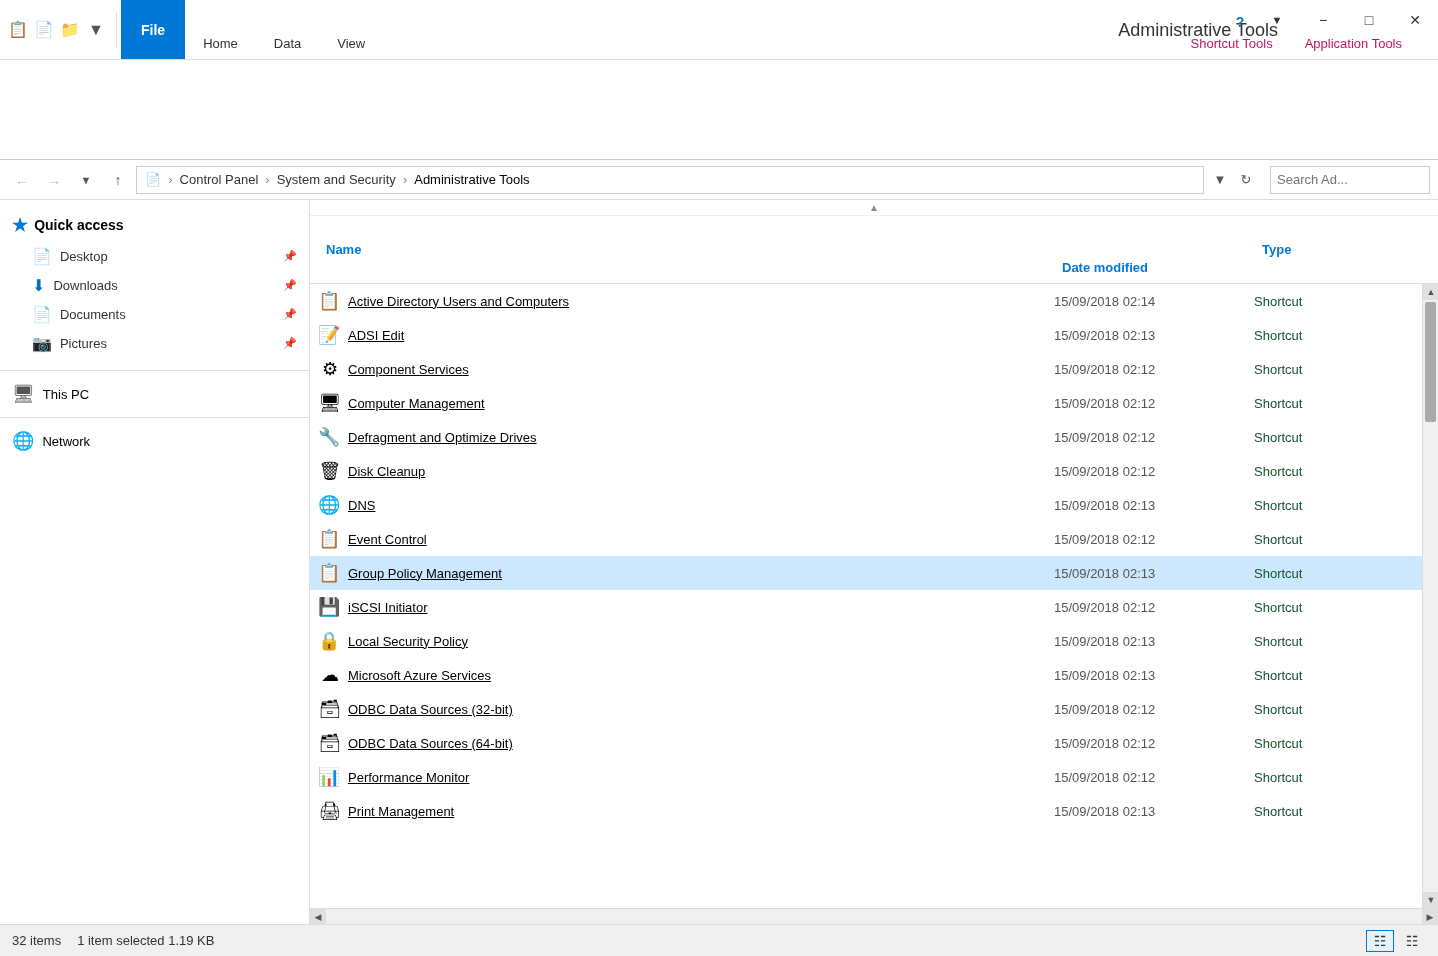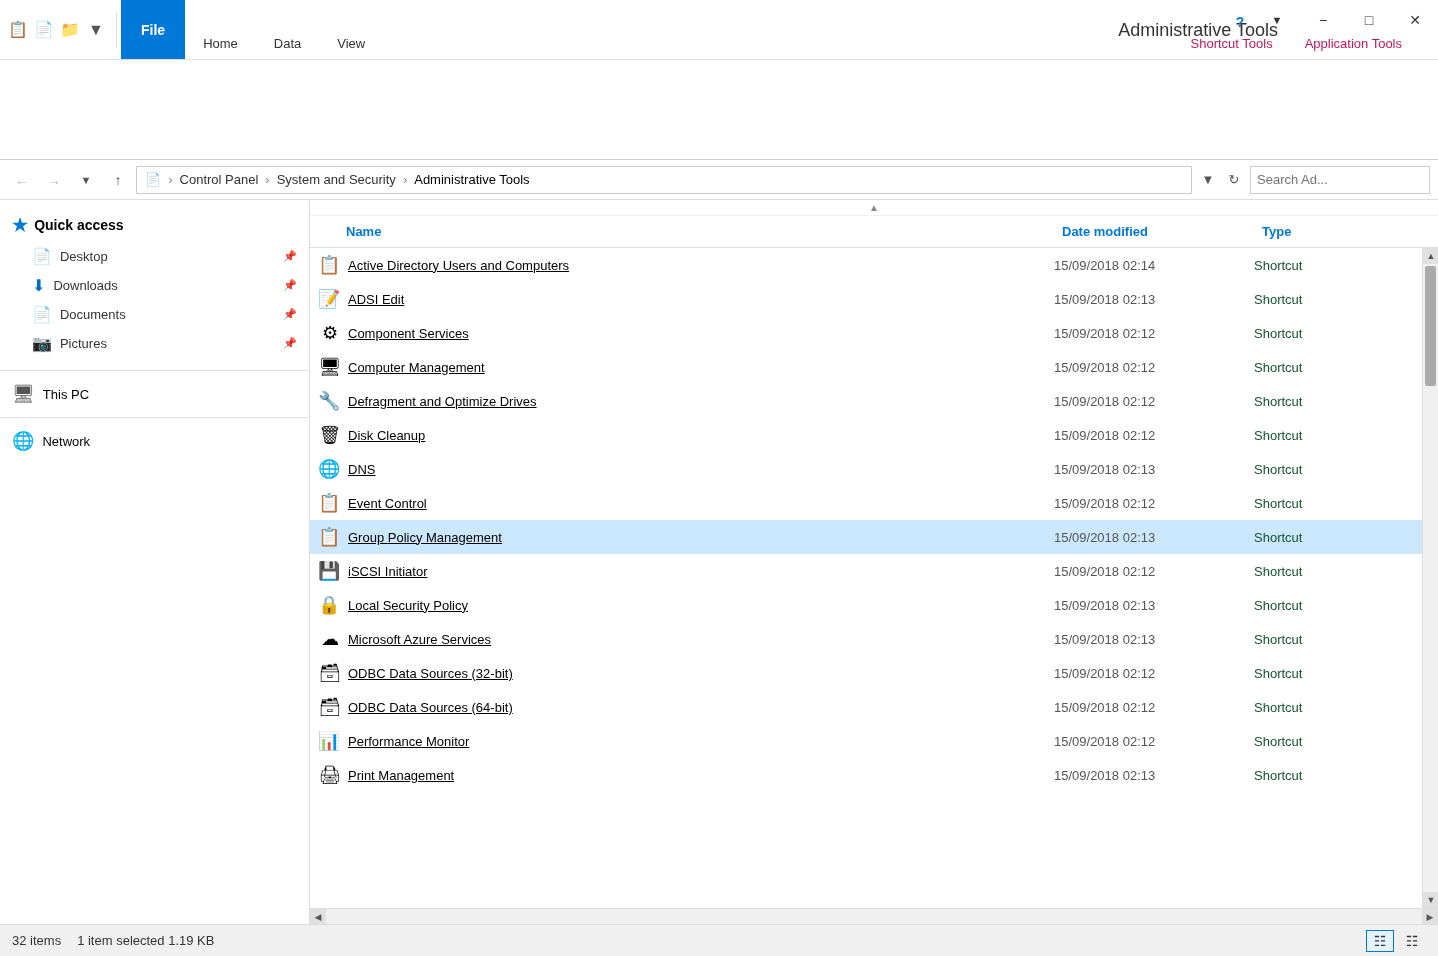--- a/index.html
+++ b/index.html
@@ -67,22 +67,22 @@
       flex: 1; height: 28px; background: #fff; border: 1px solid #ccc;
       display: flex; align-items: center; padding: 0 8px; gap: 4px;
       font-size: 13px; color: #333; cursor: pointer;
     }
     .address-crumb { color: #333; }
     .address-sep { color: #888; margin: 0 3px; }
     .address-current { font-weight: 500; color: #000; }
     .address-end-btns { display: flex; align-items: center; gap: 2px; }
     .addr-btn { width: 24px; height: 24px; display: flex; align-items: center; justify-content: center; cursor: pointer; font-size: 13px; color: #555; }
     .search-bar {
-      width: 180px; height: 28px; border: 1px solid #ccc; display: flex; align-items: center;
-      padding: 0 6px; background: #fff; gap: 4px;
+      width: 160px; height: 28px; border: 1px solid #ccc; display: flex; align-items: center;
+      padding: 0 6px; background: #fff; gap: 4px; margin-left: 8px;
     }
     .search-input { border: none; outline: none; font-size: 13px; flex: 1; color: #888; background: transparent; }
 
     
     .main-area { display: flex; flex: 1; overflow: hidden; }
 
     
     .sidebar {
       width: 310px; background: #fff; border-right: 1px solid #ddd; overflow-y: auto;
       flex-shrink: 0;
@@ -107,22 +107,22 @@
     
     .file-area { flex: 1; display: flex; flex-direction: column; overflow: hidden; background: #fff; }
     .collapse-bar {
       height: 16px; background: #fff; display: flex; align-items: center; justify-content: center;
       border-bottom: 1px solid #eee; cursor: pointer; color: #888; font-size: 10px;
     }
     .file-list-header {
       display: flex; align-items: center; padding: 4px 8px; border-bottom: 1px solid #ddd;
       background: #fff; font-size: 13px; font-weight: 600; color: #0078d7; gap: 0;
     }
-    .col-name { flex: 1; padding: 4px 8px; margin-left: 20px; }
-    .col-date { width: 200px; padding: 4px 8px; }
+    .col-name { flex: 1; padding: 4px 8px; }
+    .col-date { width: 200px; padding: 4px 8px; margin-top: 36px; }
     .col-type { width: 160px; padding: 4px 8px; }
     .col-scroll { width: 16px; }
 
     .file-list { flex: 1; overflow-y: scroll; overflow-x: hidden; background: #fff; }
     .file-row {
       display: flex; align-items: center; padding: 5px 8px; cursor: pointer; font-size: 13px;
       border-bottom: none; min-height: 32px;
     }
     .file-row.selected { background: #cce8ff; }
     .file-row .file-icon { width: 24px; height: 24px; margin-right: 6px; display: flex; align-items: center; justify-content: center; flex-shrink: 0; }

